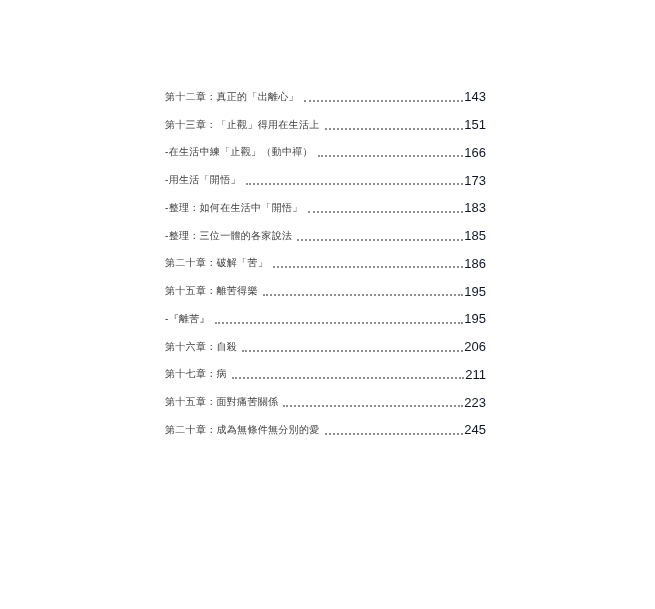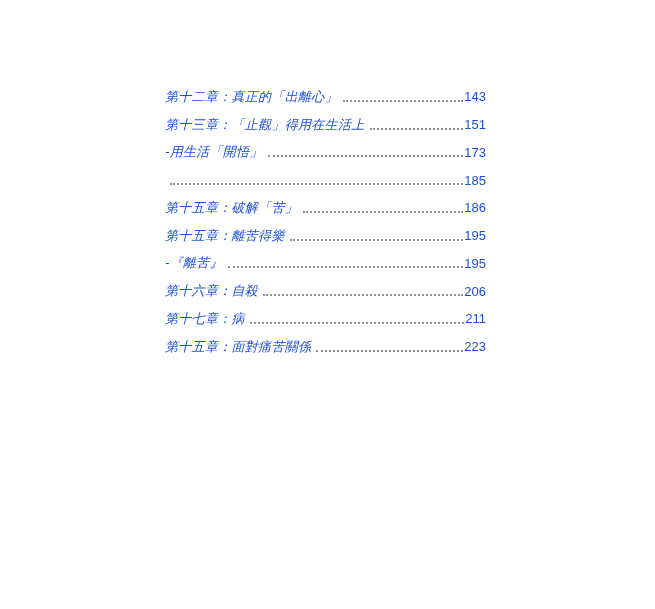--- a/index.html
+++ b/index.html
@@ -28,37 +28,36 @@
     top: 83px;
     width: 321px;
   }
   .toc-row {
     display: flex;
     align-items: center;
     height: 27.75px;
     white-space: nowrap;
   }
   .toc-title {
-    font-size: 13px;
-    color: #1d4ed8;
+    font-size: 10px;
+    color: #404040;
     letter-spacing: 0.3px;
     flex: 0 0 auto;
-    font-style: italic;
   }
   .leader {
     flex: 1 1 auto;
     height: 0;
     border-bottom: 2px dotted #8f8f8f;
     margin: 0 1px 0 5px;
     transform: translateY(4px);
     min-width: 8px;
   }
   .toc-page {
     font-size: 13px;
-    color: #1d4ed8;
+    color: #0f172a;
     flex: 0 0 auto;
     text-align: left;
   }
 </style>
 </head>
 <body>
 
 <div class="page">
   <div class="toc">
 
@@ -68,35 +67,46 @@
       <span class="toc-page">143</span>
     </div>
 
     <div class="toc-row">
       <span class="toc-title">第十三章：「止觀」得用在生活上</span>
       <span class="leader"></span>
       <span class="toc-page">151</span>
     </div>
 
 
+    <div class="toc-row">
+      <span class="toc-title">-在生活中練「止觀」（動中禪）</span>
+      <span class="leader"></span>
+      <span class="toc-page">166</span>
+    </div>
 
     <div class="toc-row">
       <span class="toc-title">-用生活「開悟」</span>
       <span class="leader"></span>
       <span class="toc-page">173</span>
     </div>
 
+    <div class="toc-row">
+      <span class="toc-title">-整理：如何在生活中「開悟」</span>
+      <span class="leader"></span>
+      <span class="toc-page">183</span>
+    </div>
 
     <div class="toc-row">
+      <span class="toc-title">-整理：三位一體的各家說法</span>
       <span class="leader"></span>
       <span class="toc-page">185</span>
     </div>
 
     <div class="toc-row">
-      <span class="toc-title">第十五章：破解「苦」</span>
+      <span class="toc-title">第二十章：破解「苦」</span>
       <span class="leader"></span>
       <span class="toc-page">186</span>
     </div>
 
     <div class="toc-row">
       <span class="toc-title">第十五章：離苦得樂</span>
       <span class="leader"></span>
       <span class="toc-page">195</span>
     </div>
 
@@ -119,15 +129,20 @@
       <span class="toc-page">211</span>
     </div>
 
     <div class="toc-row">
       <span class="toc-title">第十五章：面對痛苦關係</span>
       <span class="leader"></span>
       <span class="toc-page">223</span>
     </div>
 
 
+    <div class="toc-row">
+      <span class="toc-title">第二十章：成為無條件無分別的愛</span>
+      <span class="leader"></span>
+      <span class="toc-page">245</span>
+    </div>
 
   </div>
 </div>
 
 </body></html>

